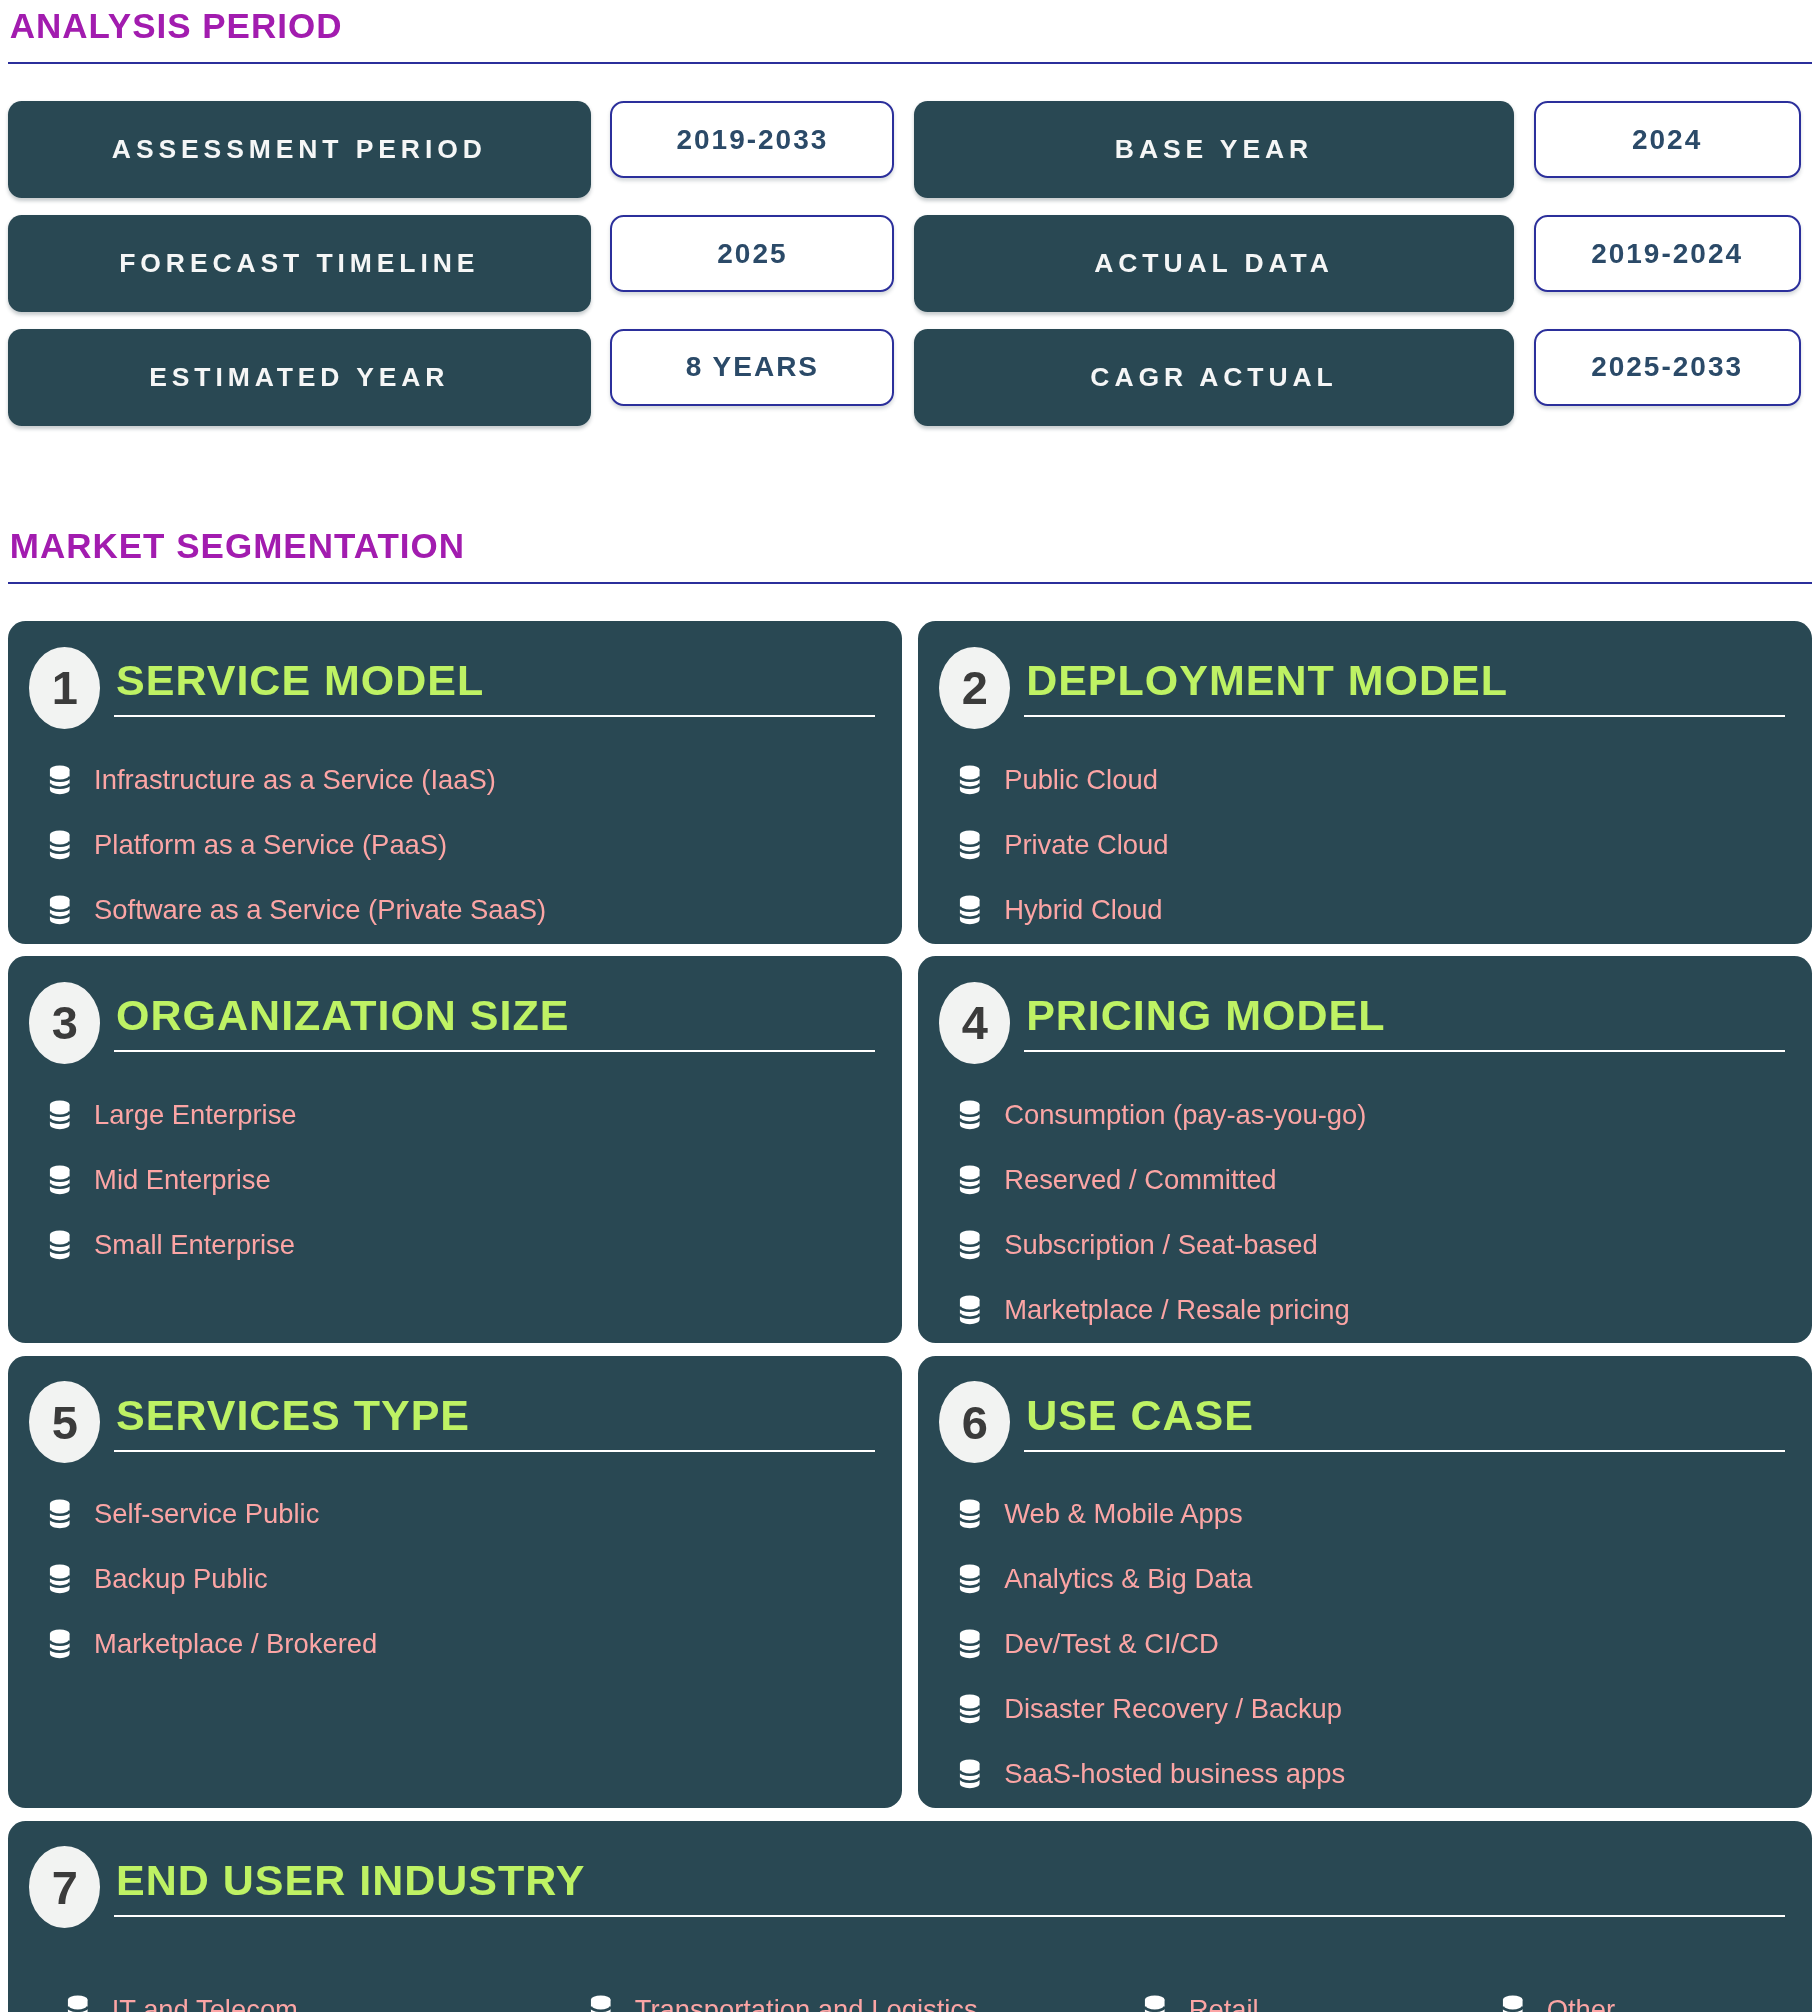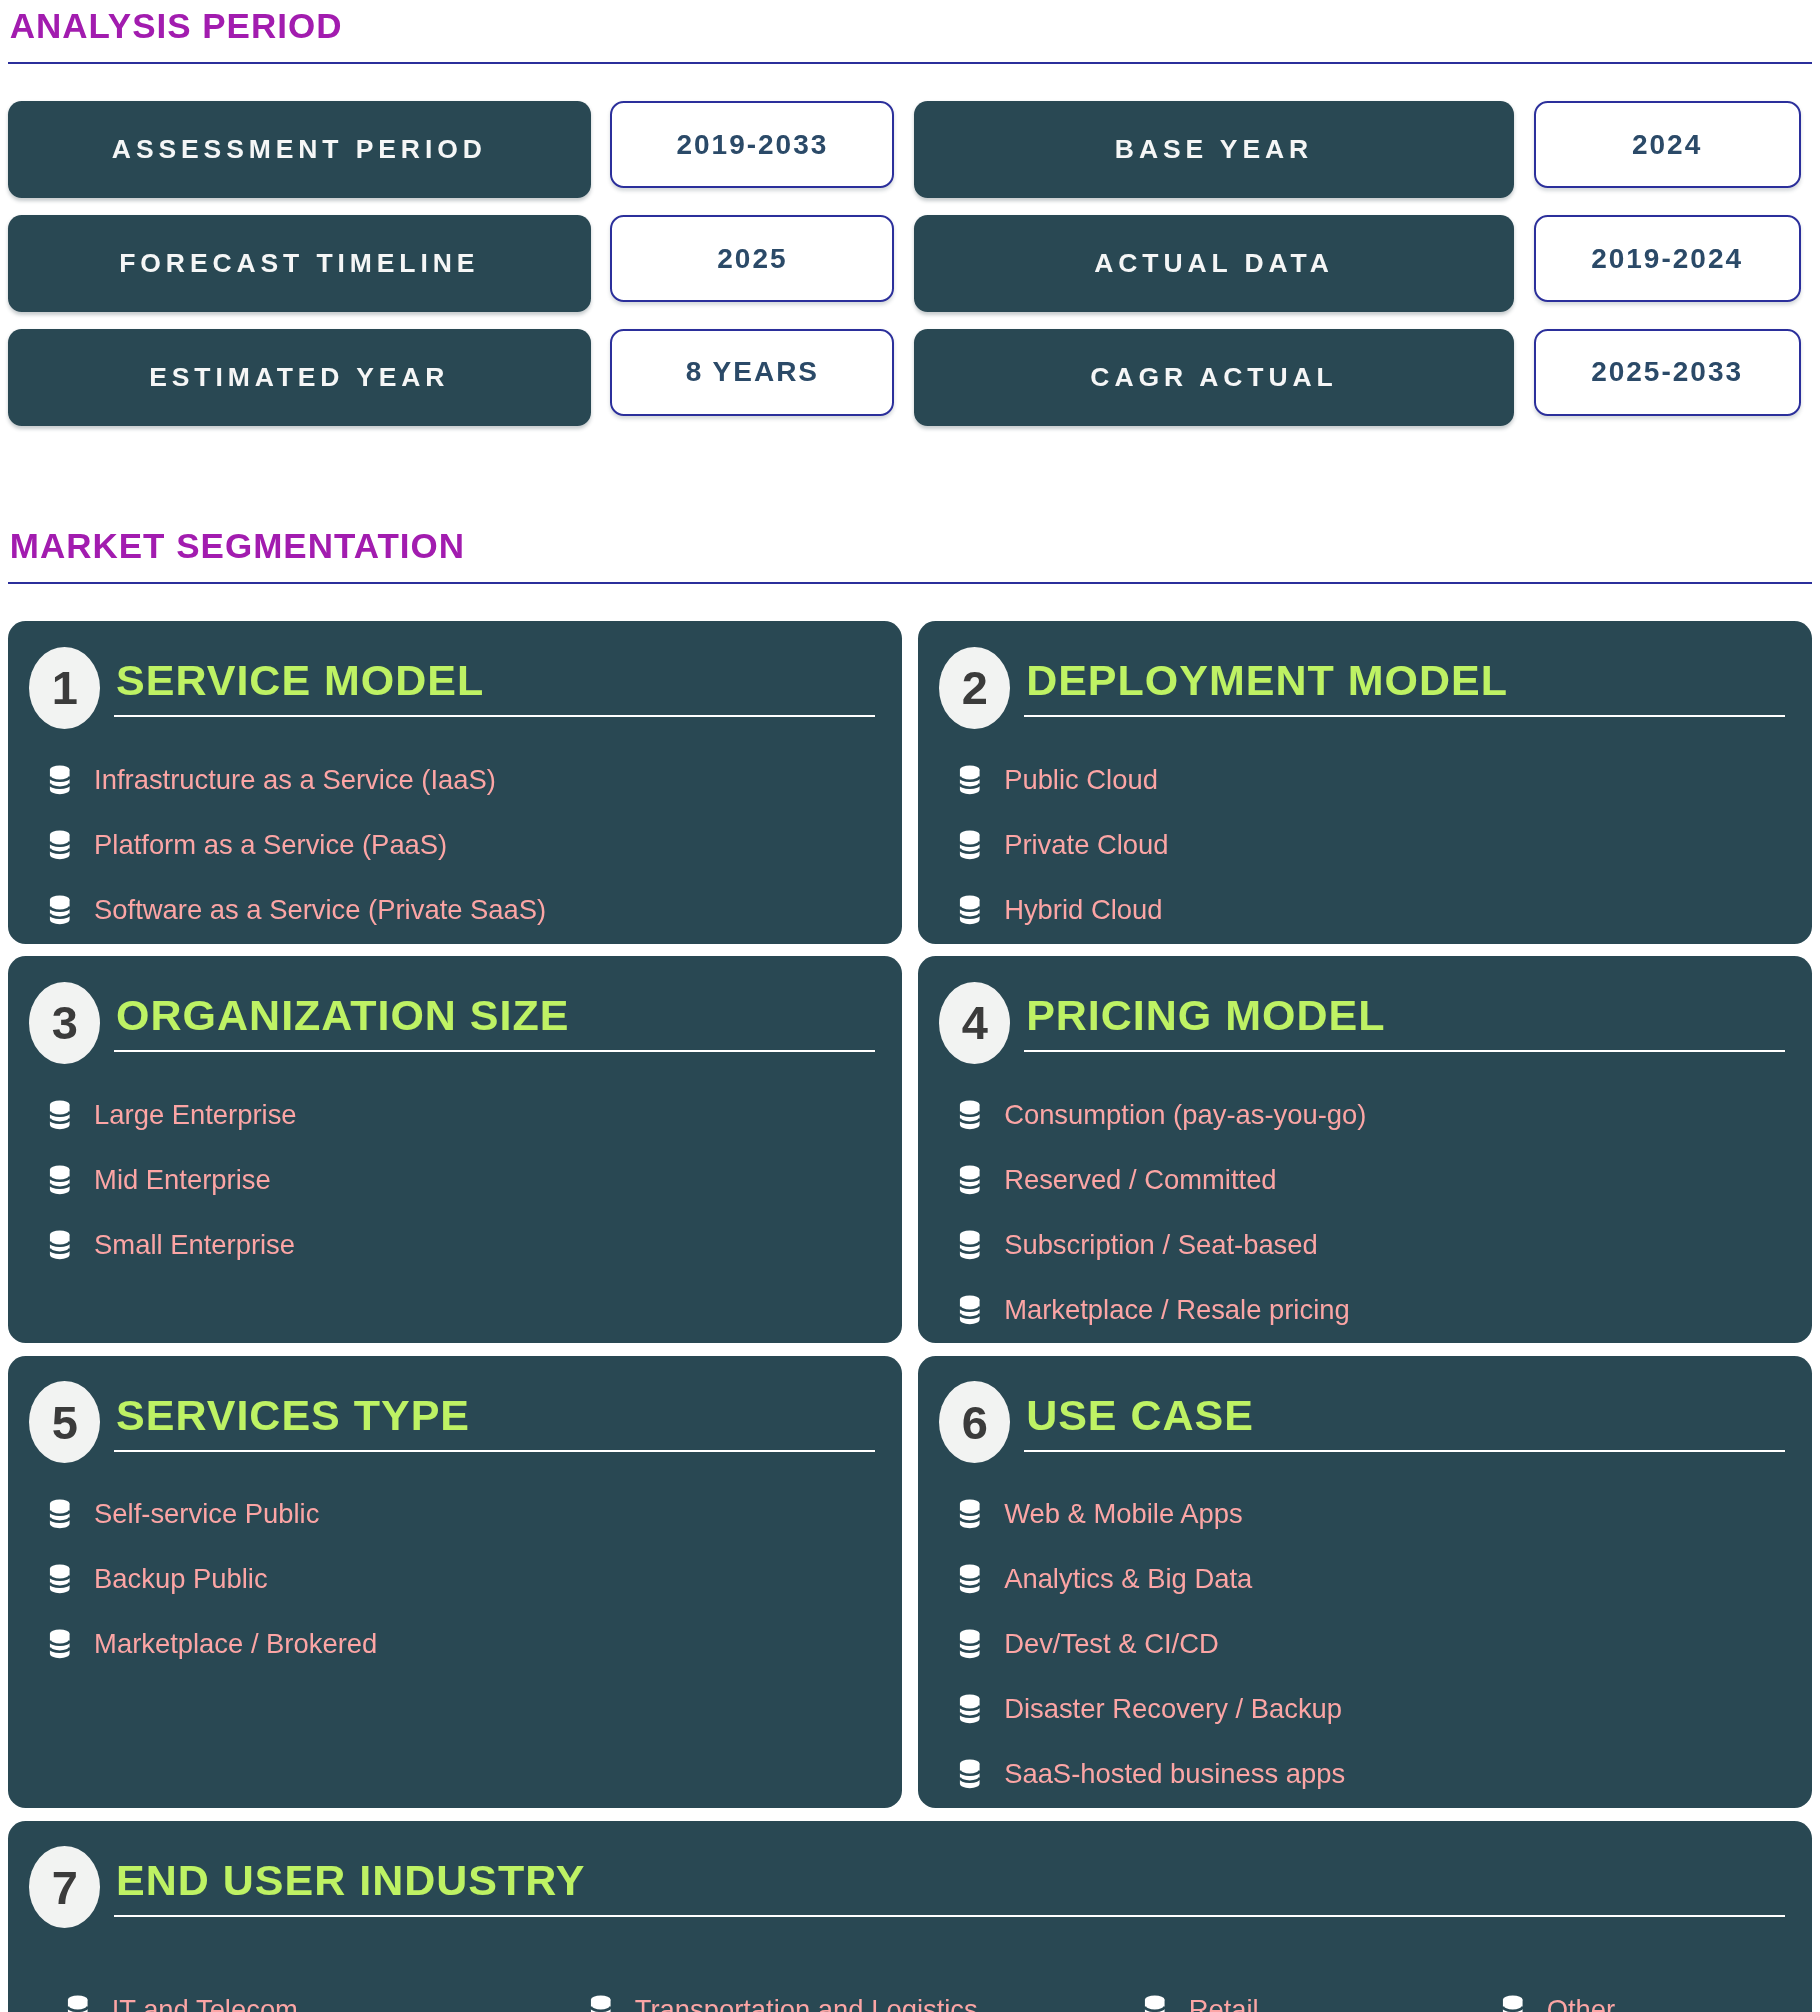--- a/index.html
+++ b/index.html
@@ -28,21 +28,21 @@
     grid-template-columns:583px 284px 600px 267px;
     column-gap:19.6px; row-gap:16.7px;
   }
   .pill {
     height:97px; background:#294853; border-radius:13.7px;
     display:flex; align-items:center; justify-content:center;
     color:#F5F6F6; font-weight:bold; font-size:26.5px; letter-spacing:4.9px;
     box-shadow:0 2.9px 3.9px rgba(30,50,60,0.25);
   }
   .value-box {
-    height:87px; background:#ffffff; box-sizing:border-box;
+    height:77px; background:#ffffff; box-sizing:border-box;
     border:2.9px solid #2B2F9B; border-radius:13.7px;
     display:flex; align-items:center; justify-content:center;
     color:#2B4A68; font-weight:bold; font-size:28px; letter-spacing:2px;
     box-shadow:0 2.9px 3.9px rgba(30,50,60,0.18);
   }
 
   .segmentation-heading { margin-top:100px; }
 
   
   .cards-grid {

